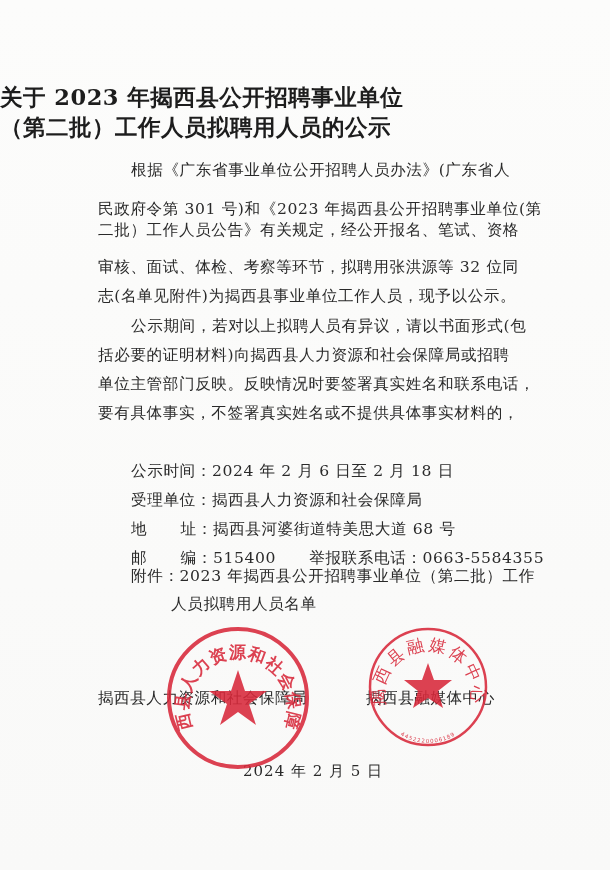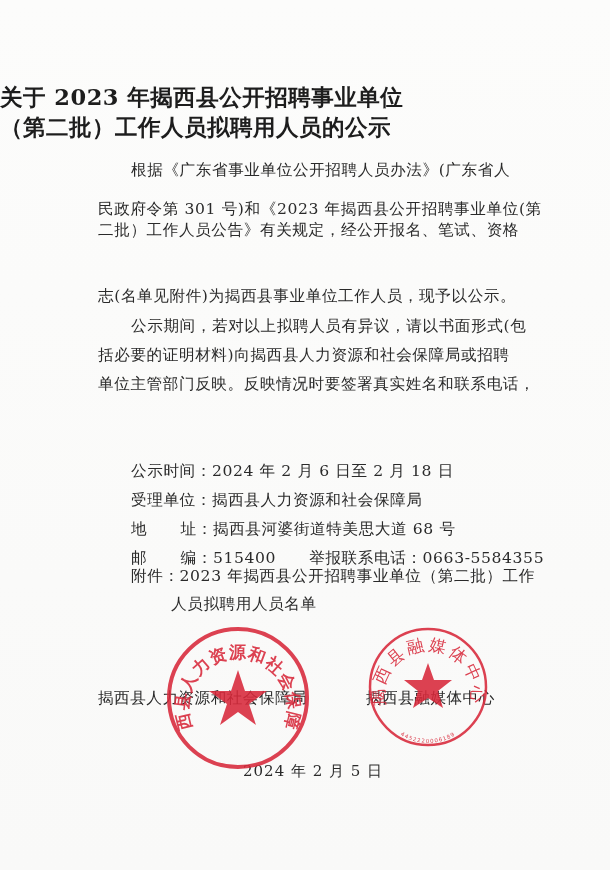--- a/index.html
+++ b/index.html
@@ -34,25 +34,27 @@
 <body>
 
 <div class="page">
 
   <div class="title t1">关于  2023 年揭西县公开招聘事业单位</div>
   <div class="title t2">（第二批）工作人员拟聘用人员的公示</div>
 
   <div class="line indent" style="top:160px">根据《广东省事业单位公开招聘人员办法》(广东省人</div>
   <div class="line" style="top:199px">民政府令第 301 号)和《2023 年揭西县公开招聘事业单位(第</div>
   <div class="line" style="top:220px">二批）工作人员公告》有关规定，经公开报名、笔试、资格</div>
+  <div class="line" style="top:257px">审核、面试、体检、考察等环节，拟聘用张洪源等 32 位同</div>
   <div class="line" style="top:286px">志(名单见附件)为揭西县事业单位工作人员，现予以公示。</div>
 
   <div class="line indent" style="top:316px">公示期间，若对以上拟聘人员有异议，请以书面形式(包</div>
   <div class="line" style="top:345px">括必要的证明材料)向揭西县人力资源和社会保障局或招聘</div>
   <div class="line" style="top:374px">单位主管部门反映。反映情况时要签署真实姓名和联系电话，</div>
+  <div class="line" style="top:403px">要有具体事实，不签署真实姓名或不提供具体事实材料的，</div>
 
   <div class="line info" style="top:461px">
     <span>公示时间：</span><span>2024 年 2 月 6 日至 2 月 18 日</span>
   </div>
   <div class="line info" style="top:490px">
     <span>受理单位：</span><span>揭西县人力资源和社会保障局</span>
   </div>
   <div class="line info" style="top:519px">
     <span style="white-space:pre">地      址：</span><span>揭西县河婆街道特美思大道 68 号</span>
   </div>

